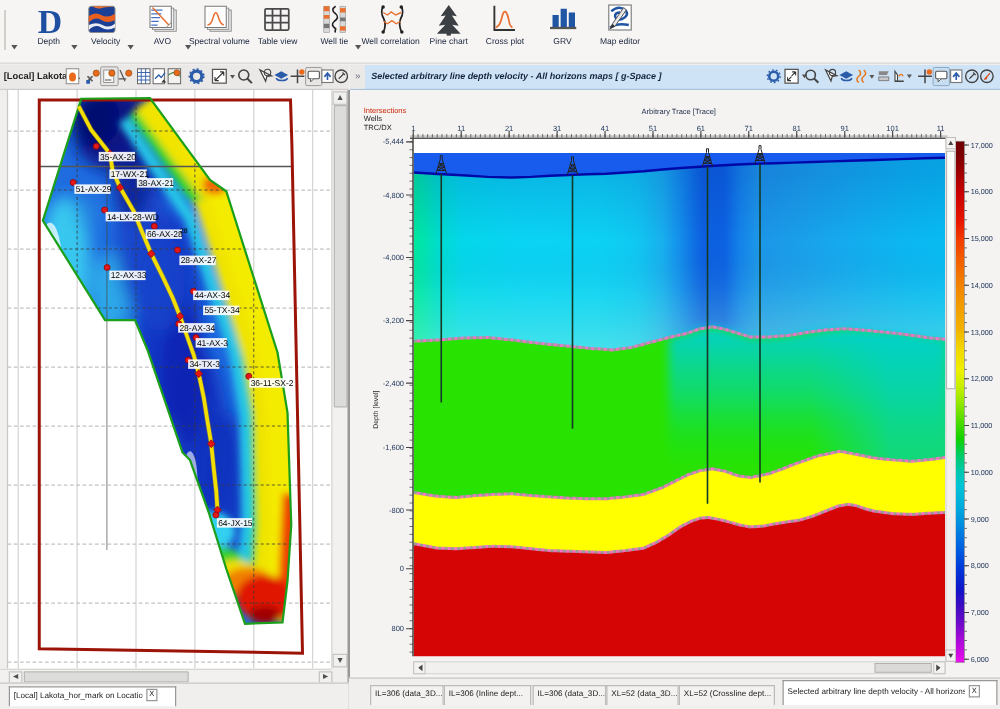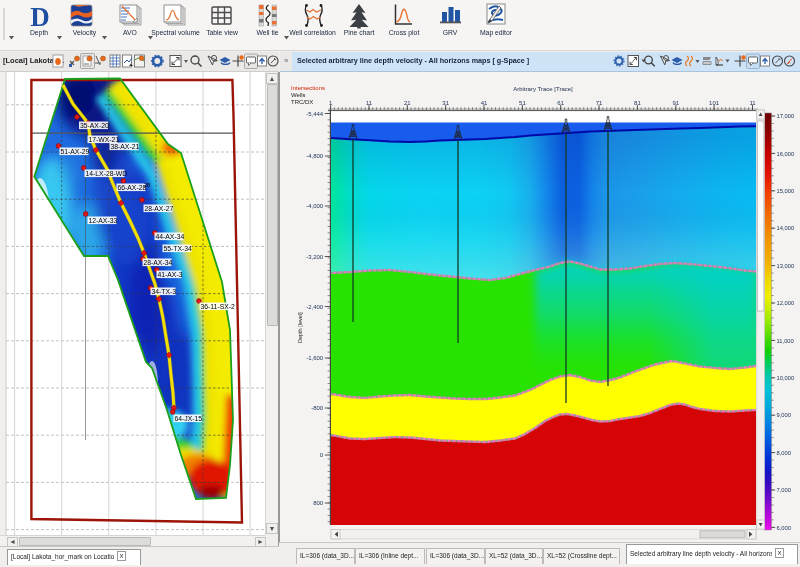--- a/index.html
+++ b/index.html
@@ -2,21 +2,21 @@
 <html><head>
 <meta charset="utf-8">
 <style>
 html,body{margin:0;padding:0;}
 body{width:800px;height:567px;position:relative;overflow:hidden;background:#f1efee;font-family:"Liberation Sans",sans-serif;}
 .abs{position:absolute;}
 #topbar{left:0;top:0;width:800px;height:50px;background:#f7f5f4;border-bottom:1px solid #d9d5d1;}
 #lhdr{left:0;top:52px;width:279px;height:19px;background:#ebe9e8;border-bottom:1px solid #cfccca;}
 #lhdr .t{position:absolute;left:3px;top:3.5px;font-size:7.5px;font-weight:bold;color:#222;}
 #rhdr{left:280px;top:52px;width:520px;height:19px;background:#cfe3f6;border-bottom:1px solid #aac4de;}
-#rhdr .t{position:absolute;left:17px;top:4px;font-size:7.2px;font-weight:bold;color:#12233c;}
+#rhdr .t{position:absolute;left:17px;top:4px;font-size:7.2px;font-weight:bold;color:#12233c;font-style:italic;}
 #rhdr .ch{position:absolute;left:4px;top:4px;font-size:8px;color:#667;}
 #lmapbg{left:0;top:72px;width:265px;height:463px;background:#ffffff;}
 #rcontent{left:280px;top:72px;width:520px;height:470px;background:#f2f1ef;}
 .sbth{position:absolute;background:#dcdcda;border:1px solid #b9b9b7;border-radius:1px;}
 .sbarr{position:absolute;font-size:7px;color:#505050;line-height:9px;text-align:center;background:#f0f0ee;border:1px solid #c5c5c3;}
 
 #ltabs{left:0;top:546px;width:279px;height:21px;background:#f1efee;border-top:1px solid #c9c6c4;}
 #rtabs{left:279px;top:542px;width:521px;height:25px;background:#f1efee;border-top:1px solid #c9c6c4;}
 .tab{position:absolute;font-size:6.5px;color:#222;background:#f3f2f1;border:1px solid #bdbab8;border-bottom:none;padding:0 3px;line-height:14px;height:15px;white-space:nowrap;overflow:hidden;}
 .tab.act{background:#fff;border-color:#9a9896;}

